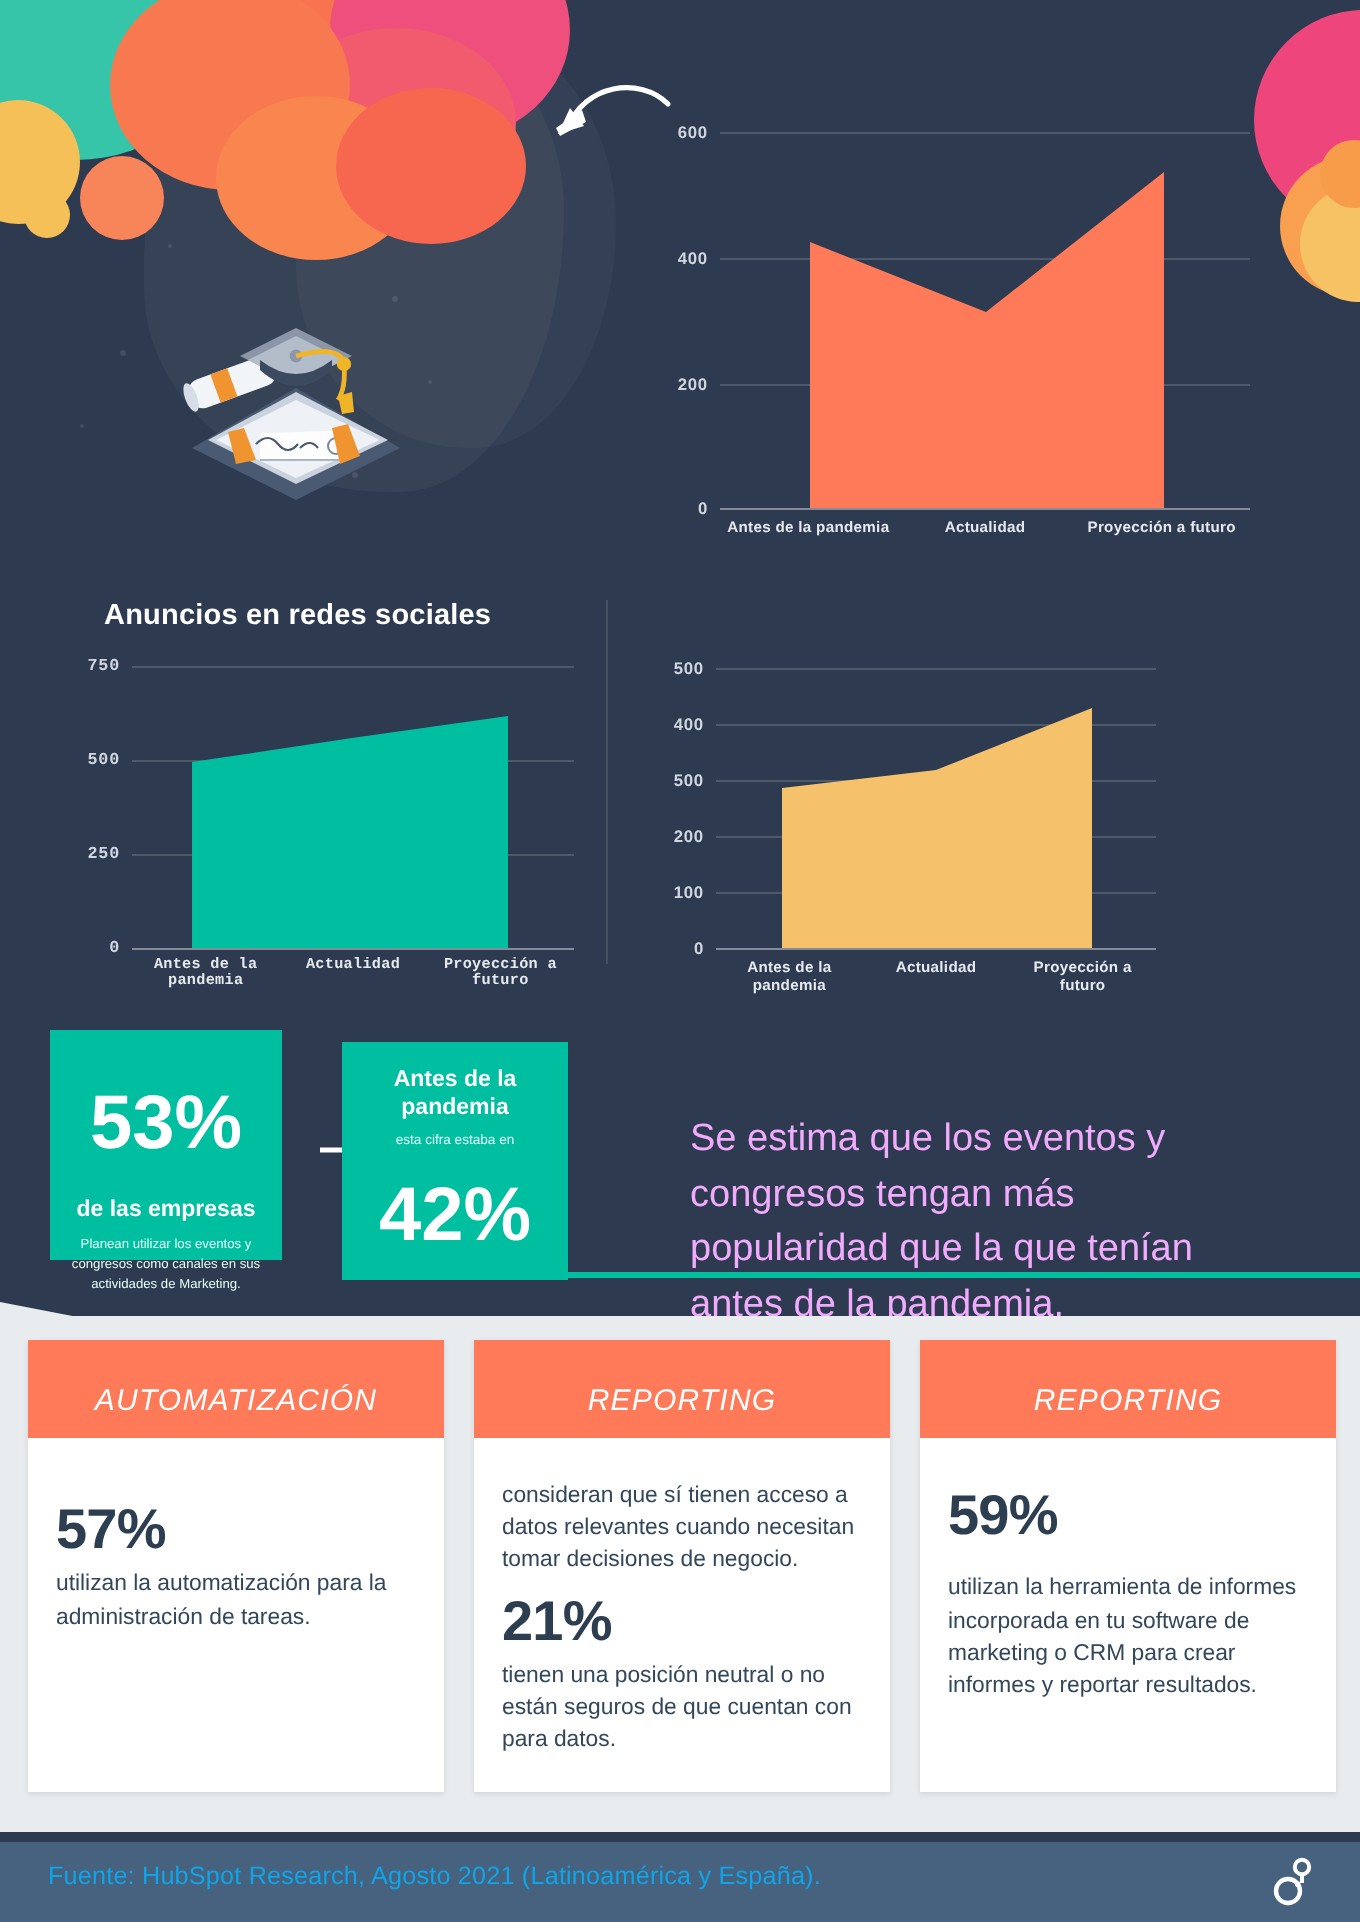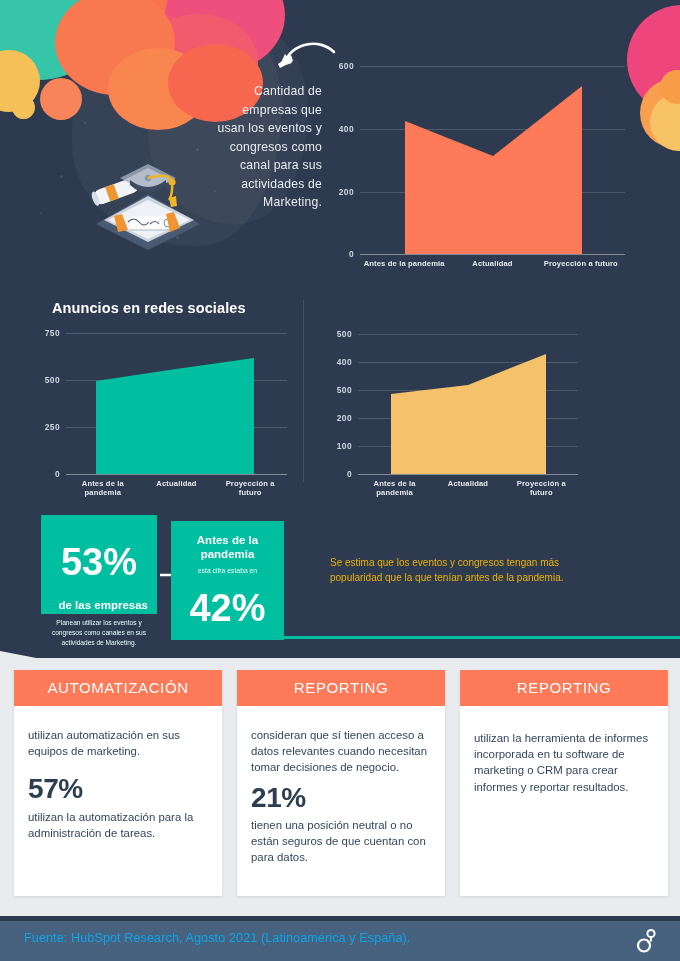--- a/index.html
+++ b/index.html
@@ -61,32 +61,32 @@
   .chart-title { position:absolute; color:#ffffff; font-size:14.5px; font-weight:700; letter-spacing:.1px; }
 
   .vdivider { position:absolute; width:1px; background:rgba(255,255,255,.12); }
 
   
   .teal-box { position:absolute; background:#00bfa0; }
   .big-pct { color:#fff; font-weight:700; line-height:1; }
   .teal-line { position:absolute; height:3px; background:#00bfa0; }
 
   .right-note {
-    position:absolute; left:330px; top:556px; width:260px;
-    color:#eab308; font-size:10px; line-height:1.45;
+    position:absolute; left:345px; top:556px; width:260px;
+    color:#f0abfc; font-size:19px; line-height:1.45;
   }
 
   
   .bottom-panel { position:absolute; left:0; top:658px; width:680px; height:258px; background:#e8ecef; }
   .bottom-swoosh { position:absolute; left:0; top:636px; width:150px; height:44px; background:#e8ecef;
                    border-radius:0 0 0 0; clip-path:polygon(0 34%,100% 100%,0 100%); }
 
   .card { position:absolute; background:#ffffff; box-shadow:0 1px 3px rgba(0,0,0,.10); }
   .card-head { background:#ff7a59; color:#fff; text-align:center; font-size:15px;
-               letter-spacing:.6px; padding:9px 4px 10px; }
+               letter-spacing:.6px; padding:22px 4px 10px;font-style:italic; }
   .card-body { padding:16px 14px 14px; color:#2d3e50; }
   .card-pct { font-size:28px; font-weight:700; color:#2d3e50; line-height:1.05; letter-spacing:-.4px; }
   .card-txt { font-size:11.4px; line-height:1.42; color:#33475b; margin-top:5px; }
   .gap { height:15px; }
 
   
   .footer { position:absolute; left:0; top:921px; width:680px; height:40px; background:#47627f; }
   .footer-text { position:absolute; left:24px; top:931px; color:#0ea5e9; font-size:12.6px; letter-spacing:.1px; }
   .hubspot-logo { position:absolute; right:22px; top:928px; width:26px; height:26px; }
 </style>
@@ -147,21 +147,20 @@
     </svg>
   </div>
 
   <div class="arrow-curve">
     <svg width="62" height="44" viewBox="0 0 62 44">
       <path d="M8 30 C16 8, 44 4, 58 18" stroke="#ffffff" stroke-width="2.6" fill="none" stroke-linecap="round"></path>
       <polygon points="4,34 17,27 15,21 2,30" fill="#ffffff"></polygon>
       <polygon points="3,33 16,29 9,20" fill="#ffffff"></polygon>
     </svg>
   </div>
-  <div class="top-text">Cantidad de empresas que usan los eventos y congresos como canal para sus actividades de Marketing.</div>
 
   <div class="chart" id="chart-eventos" style="left:360px;top:66px;width:265px;height:189px;">
     <div class="grid-line" style="top:0px;"></div>
     <div class="grid-line" style="top:63px;"></div>
     <div class="grid-line" style="top:126px;"></div>
     <div class="axis-base" style="top:188px;"></div>
     <span class="ytick" style="top:0px;">600</span>
     <span class="ytick" style="top:63px;">400</span>
     <span class="ytick" style="top:126px;">200</span>
     <span class="ytick" style="top:188px;">0</span>
@@ -169,21 +168,21 @@
       <polygon points="45,55 133,90 222,20 222,188 45,188" fill="#ff7a59"></polygon>
     </svg>
     <div class="xlabels" style="top:193px;">
       <span>Antes de la pandemia</span>
       <span>Actualidad</span>
       <span>Proyección a futuro</span>
     </div>
   </div>
 
   <div class="chart-title" style="left:52px;top:300px;">Anuncios en redes sociales</div>
-  <div class="chart" id="chart-anuncios" style="left:66px;top:333px;width:221px;height:182px;">
+  <div class="chart" id="chart-anuncios" style="left:66px;top:333px;width:221px;height:182px;font-family:Liberation Mono, monospace;">
     <div class="grid-line" style="top:0px;"></div>
     <div class="grid-line" style="top:47px;"></div>
     <div class="grid-line" style="top:94px;"></div>
     <div class="axis-base" style="top:141px;"></div>
     <span class="ytick" style="top:0px;">750</span>
     <span class="ytick" style="top:47px;">500</span>
     <span class="ytick" style="top:94px;">250</span>
     <span class="ytick" style="top:141px;">0</span>
     <svg width="221" height="142" viewBox="0 0 221 142" style="position:absolute;left:0;top:0;">
       <polygon points="30,48 110,36 188,25 188,141 30,141" fill="#00bfa0"></polygon>
@@ -213,23 +212,23 @@
     <svg width="220" height="141" viewBox="0 0 220 141" style="position:absolute;left:0;top:0;">
       <polygon points="33,60 110,51 188,20 188,140 33,140" fill="#f5c26b"></polygon>
     </svg>
     <div class="xlabels" style="top:145px;">
       <span>Antes de la pandemia</span>
       <span>Actualidad</span>
       <span>Proyección a futuro</span>
     </div>
   </div>
 
-  <div class="teal-box" style="left:41px;top:515px;width:116px;height:99px;padding:14px 9px;">
+  <div class="teal-box" style="left:25px;top:515px;width:116px;height:115px;padding:14px 9px;">
     <div class="big-pct" style="font-size:38px;text-align:center;margin-top:14px;">53%</div>
-    <div style="color:#fff;font-size:11.5px;font-weight:700;text-align:right;margin-top:18px;">de las empresas</div>
+    <div style="color:#fff;font-size:11.5px;font-weight:700;text-align:center;margin-top:18px;">de las empresas</div>
     <div style="color:#e7fff9;font-size:6.6px;line-height:1.5;text-align:center;margin-top:7px;">Planean utilizar los eventos y congresos como canales en sus actividades de Marketing.</div>
   </div>
 
   <div style="position:absolute;left:160px;top:566px;width:54px;height:18px;">
     <svg width="54" height="18" viewBox="0 0 54 18">
       <line x1="0" y1="9" x2="44" y2="9" stroke="#ffffff" stroke-width="2.4"></line>
       <polygon points="44,2 54,9 44,16" fill="#ffffff"></polygon>
     </svg>
   </div>
 
@@ -242,41 +241,41 @@
   <div class="teal-line" style="left:284px;top:636px;width:396px;"></div>
 
   <div class="right-note">Se estima que los eventos y congresos tengan más popularidad que la que tenían antes de la pandemia.</div>
 
   <div class="bottom-swoosh"></div>
   <div class="bottom-panel"></div>
 
   <div class="card" style="left:14px;top:670px;width:208px;height:226px;">
     <div class="card-head">AUTOMATIZACIÓN</div>
     <div class="card-body">
-      <div class="card-txt">utilizan automatización en sus equipos de marketing.</div>
       <div class="gap"></div>
       <div class="card-pct">57%</div>
       <div class="card-txt">utilizan la automatización para la administración de tareas.</div>
     </div>
   </div>
 
   <div class="card" style="left:237px;top:670px;width:208px;height:226px;">
     <div class="card-head">REPORTING</div>
     <div class="card-body">
       <div class="card-txt">consideran que sí tienen acceso a datos relevantes cuando necesitan tomar decisiones de negocio.</div>
       <div style="height:7px;"></div>
       <div class="card-pct">21%</div>
       <div class="card-txt">tienen una posición neutral o no están seguros de que cuentan con para datos.</div>
     </div>
   </div>
 
   <div class="card" style="left:460px;top:670px;width:208px;height:226px;">
     <div class="card-head">REPORTING</div>
     <div class="card-body" style="padding-top:24px;">
-      <div class="card-txt" style="margin-top:0;">utilizan la herramienta de informes incorporada en tu software de marketing o CRM para crear informes y reportar resultados.</div>
+      <div class="card-pct">59%</div>
+      <div class="card-txt" style="margin-top:14px;">utilizan la herramienta de informes incorporada en tu software de marketing o CRM para crear informes y reportar resultados.</div>
     </div>
   </div>
 
   <div class="footer"></div>
   <div class="footer-text">Fuente: HubSpot Research, Agosto 2021 (Latinoamérica y España).</div>
   <div class="hubspot-logo">
     <svg width="26" height="26" viewBox="0 0 26 26">
       <circle cx="19" cy="5.5" r="3.6" fill="none" stroke="#ffffff" stroke-width="2"></circle>
       <line x1="19" y1="9.1" x2="19" y2="13.5" stroke="#ffffff" stroke-width="2"></line>
       <circle cx="12" cy="17.5" r="6" fill="none" stroke="#ffffff" stroke-width="2.2"></circle>

